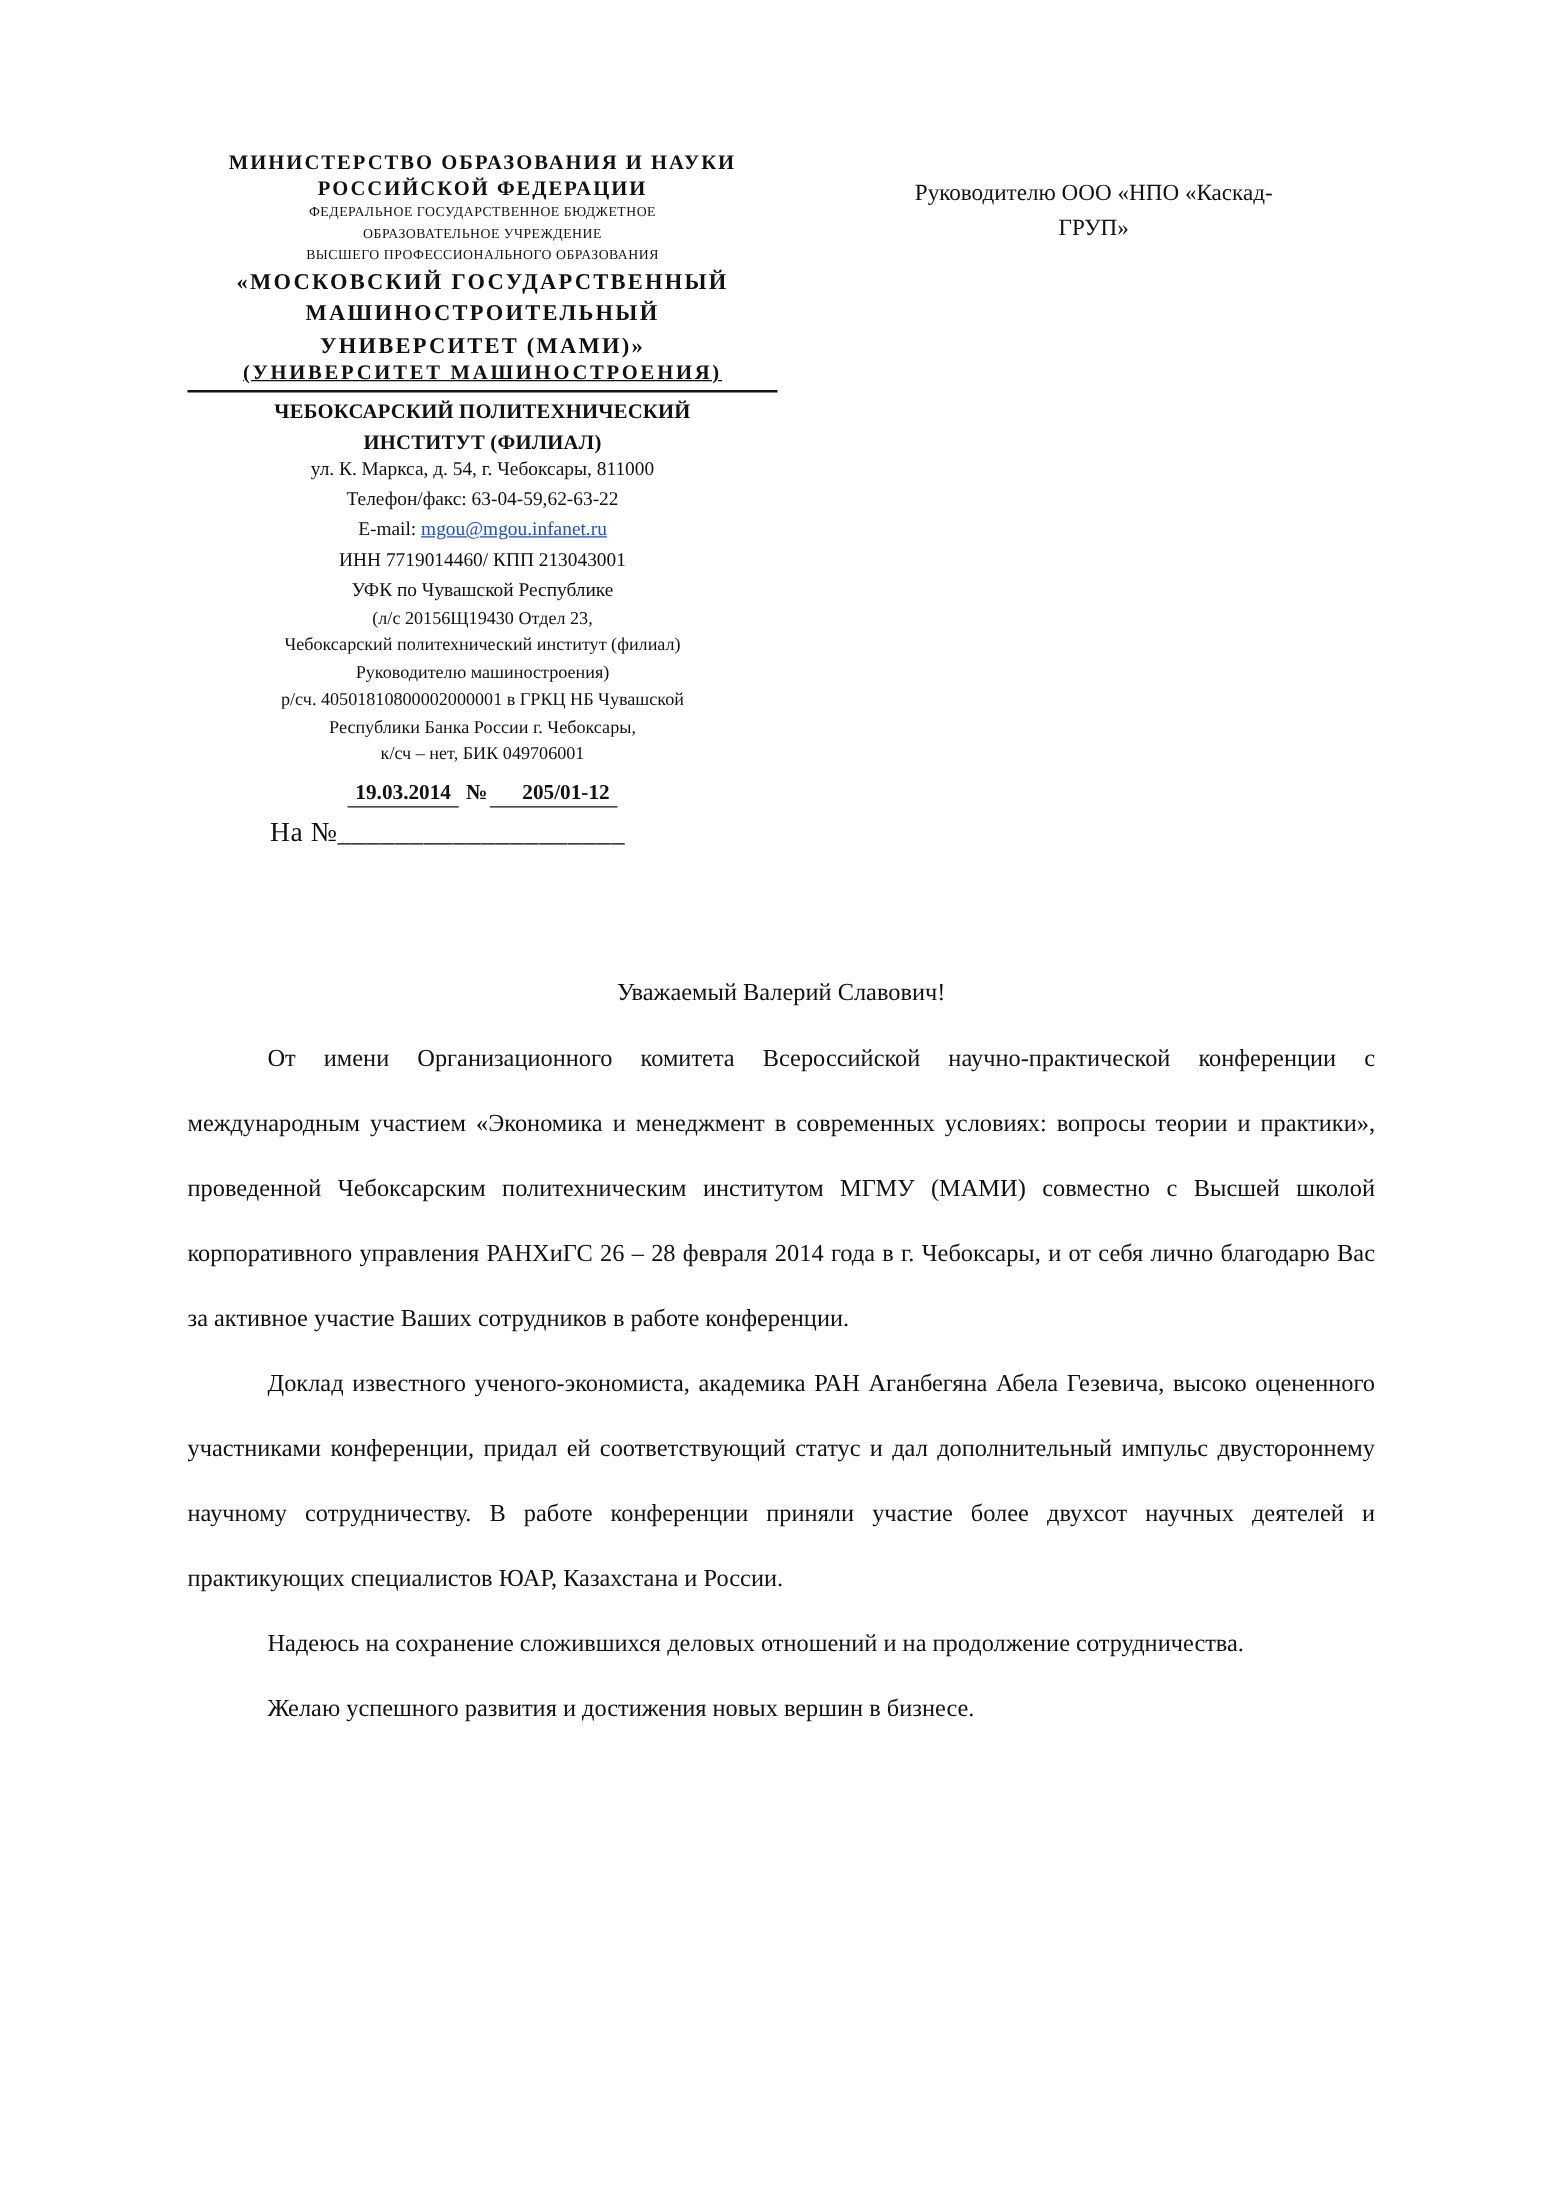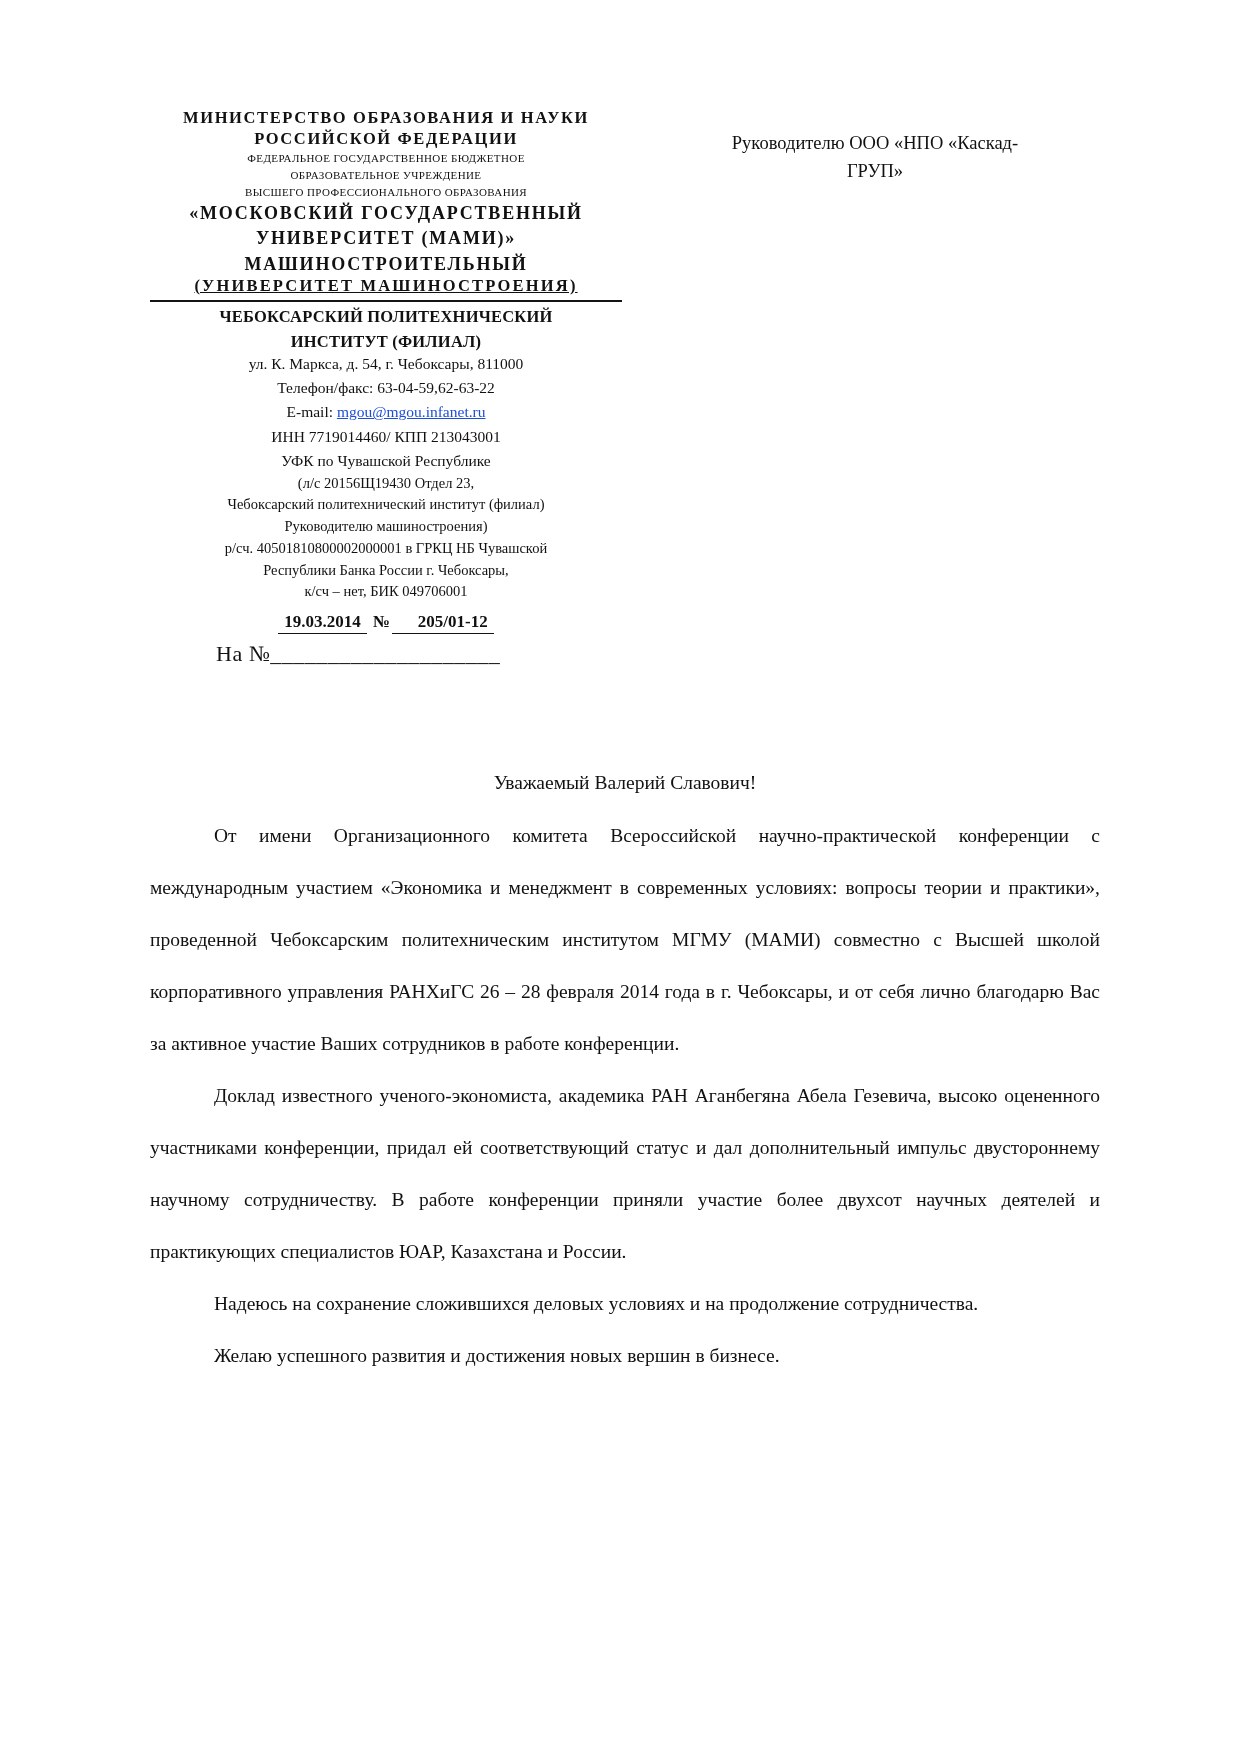--- a/index.html
+++ b/index.html
@@ -4,21 +4,21 @@
 <style>
   html, body {
     margin: 0;
     padding: 0;
     background: #ffffff;
   }
   .page {
     position: relative;
     width: 1240px;
     height: 1428px;
-    margin: 0 auto;
+    margin: 12px auto;
     background: #ffffff;
     color: #111111;
     font-family: "Liberation Serif", "DejaVu Serif", serif;
     box-sizing: border-box;
     padding: 108px 140px 60px 150px;
     overflow: hidden;
     border-radius: 18px;
   }
   
   .header-row {
@@ -152,22 +152,22 @@
 
   <div class="header-row">
 
     <div class="letterhead">
       <div class="lh-ministry">МИНИСТЕРСТВО ОБРАЗОВАНИЯ И НАУКИ</div>
       <div class="lh-ministry">РОССИЙСКОЙ ФЕДЕРАЦИИ</div>
       <div class="lh-orgtype">ФЕДЕРАЛЬНОЕ ГОСУДАРСТВЕННОЕ БЮДЖЕТНОЕ</div>
       <div class="lh-orgtype">ОБРАЗОВАТЕЛЬНОЕ УЧРЕЖДЕНИЕ</div>
       <div class="lh-orgtype">ВЫСШЕГО ПРОФЕССИОНАЛЬНОГО ОБРАЗОВАНИЯ</div>
       <div class="lh-univ">«МОСКОВСКИЙ ГОСУДАРСТВЕННЫЙ</div>
+      <div class="lh-univ">МАШИНОСТРОИТЕЛЬНЫЙ</div>
       <div class="lh-univ">УНИВЕРСИТЕТ (МАМИ)»</div>
-      <div class="lh-univ">МАШИНОСТРОИТЕЛЬНЫЙ</div>
       <div class="lh-univ-alt">(УНИВЕРСИТЕТ МАШИНОСТРОЕНИЯ)</div>
       <div class="lh-institute">ЧЕБОКСАРСКИЙ ПОЛИТЕХНИЧЕСКИЙ</div>
       <div class="lh-institute">ИНСТИТУТ (ФИЛИАЛ)</div>
       <div class="lh-addr">ул. К. Маркса, д. 54, г. Чебоксары, 811000</div>
       <div class="lh-addr">Телефон/факс: 63-04-59,62-63-22</div>
       <div class="lh-addr"><span>E-mail: </span><a class="email-link">mgou@mgou.infanet.ru</a></div>
       <div class="lh-addr">ИНН 7719014460/ КПП 213043001</div>
       <div class="lh-addr">УФК по Чувашской Республике</div>
       <div class="lh-small">(л/с 20156Щ19430 Отдел 23,</div>
       <div class="lh-small">Чебоксарский политехнический институт (филиал)</div>
@@ -188,21 +188,21 @@
       <div>ГРУП»</div>
     </div>
 
   </div>
 
   <div class="salutation">Уважаемый Валерий Славович!</div>
 
   <div class="body-text">
     <p>От имени Организационного комитета Всероссийской научно-практической конференции с международным участием «Экономика и менеджмент в современных условиях: вопросы теории и практики», проведенной Чебоксарским политехническим институтом МГМУ (МАМИ) совместно с Высшей школой корпоративного управления РАНХиГС 26 – 28 февраля 2014 года в г. Чебоксары, и от себя лично благодарю Вас за активное участие Ваших сотрудников в работе конференции.</p>
     <p>Доклад известного ученого-экономиста, академика РАН Аганбегяна Абела Гезевича, высоко оцененного участниками конференции, придал ей соответствующий статус и дал дополнительный импульс двустороннему научному сотрудничеству. В работе конференции приняли участие более двухсот научных деятелей и практикующих специалистов ЮАР, Казахстана и России.</p>
-    <p>Надеюсь на сохранение сложившихся деловых условиях и на продолжение сотрудничества.</p>
+    <p>Надеюсь на сохранение сложившихся деловых отношений и на продолжение сотрудничества.</p>
     <p>Желаю успешного развития и достижения новых вершин в бизнесе.</p>
   </div>
 
   <div class="sig-row">
     <div class="sig-left">
       <div>С уважением,</div>
       <div>директор, д.т.н., профессор</div>
     </div>
     <div class="sig-scribble">
       <svg width="190" height="120" viewBox="0 0 190 120" fill="none" xmlns="http://www.w3.org/2000/svg">

